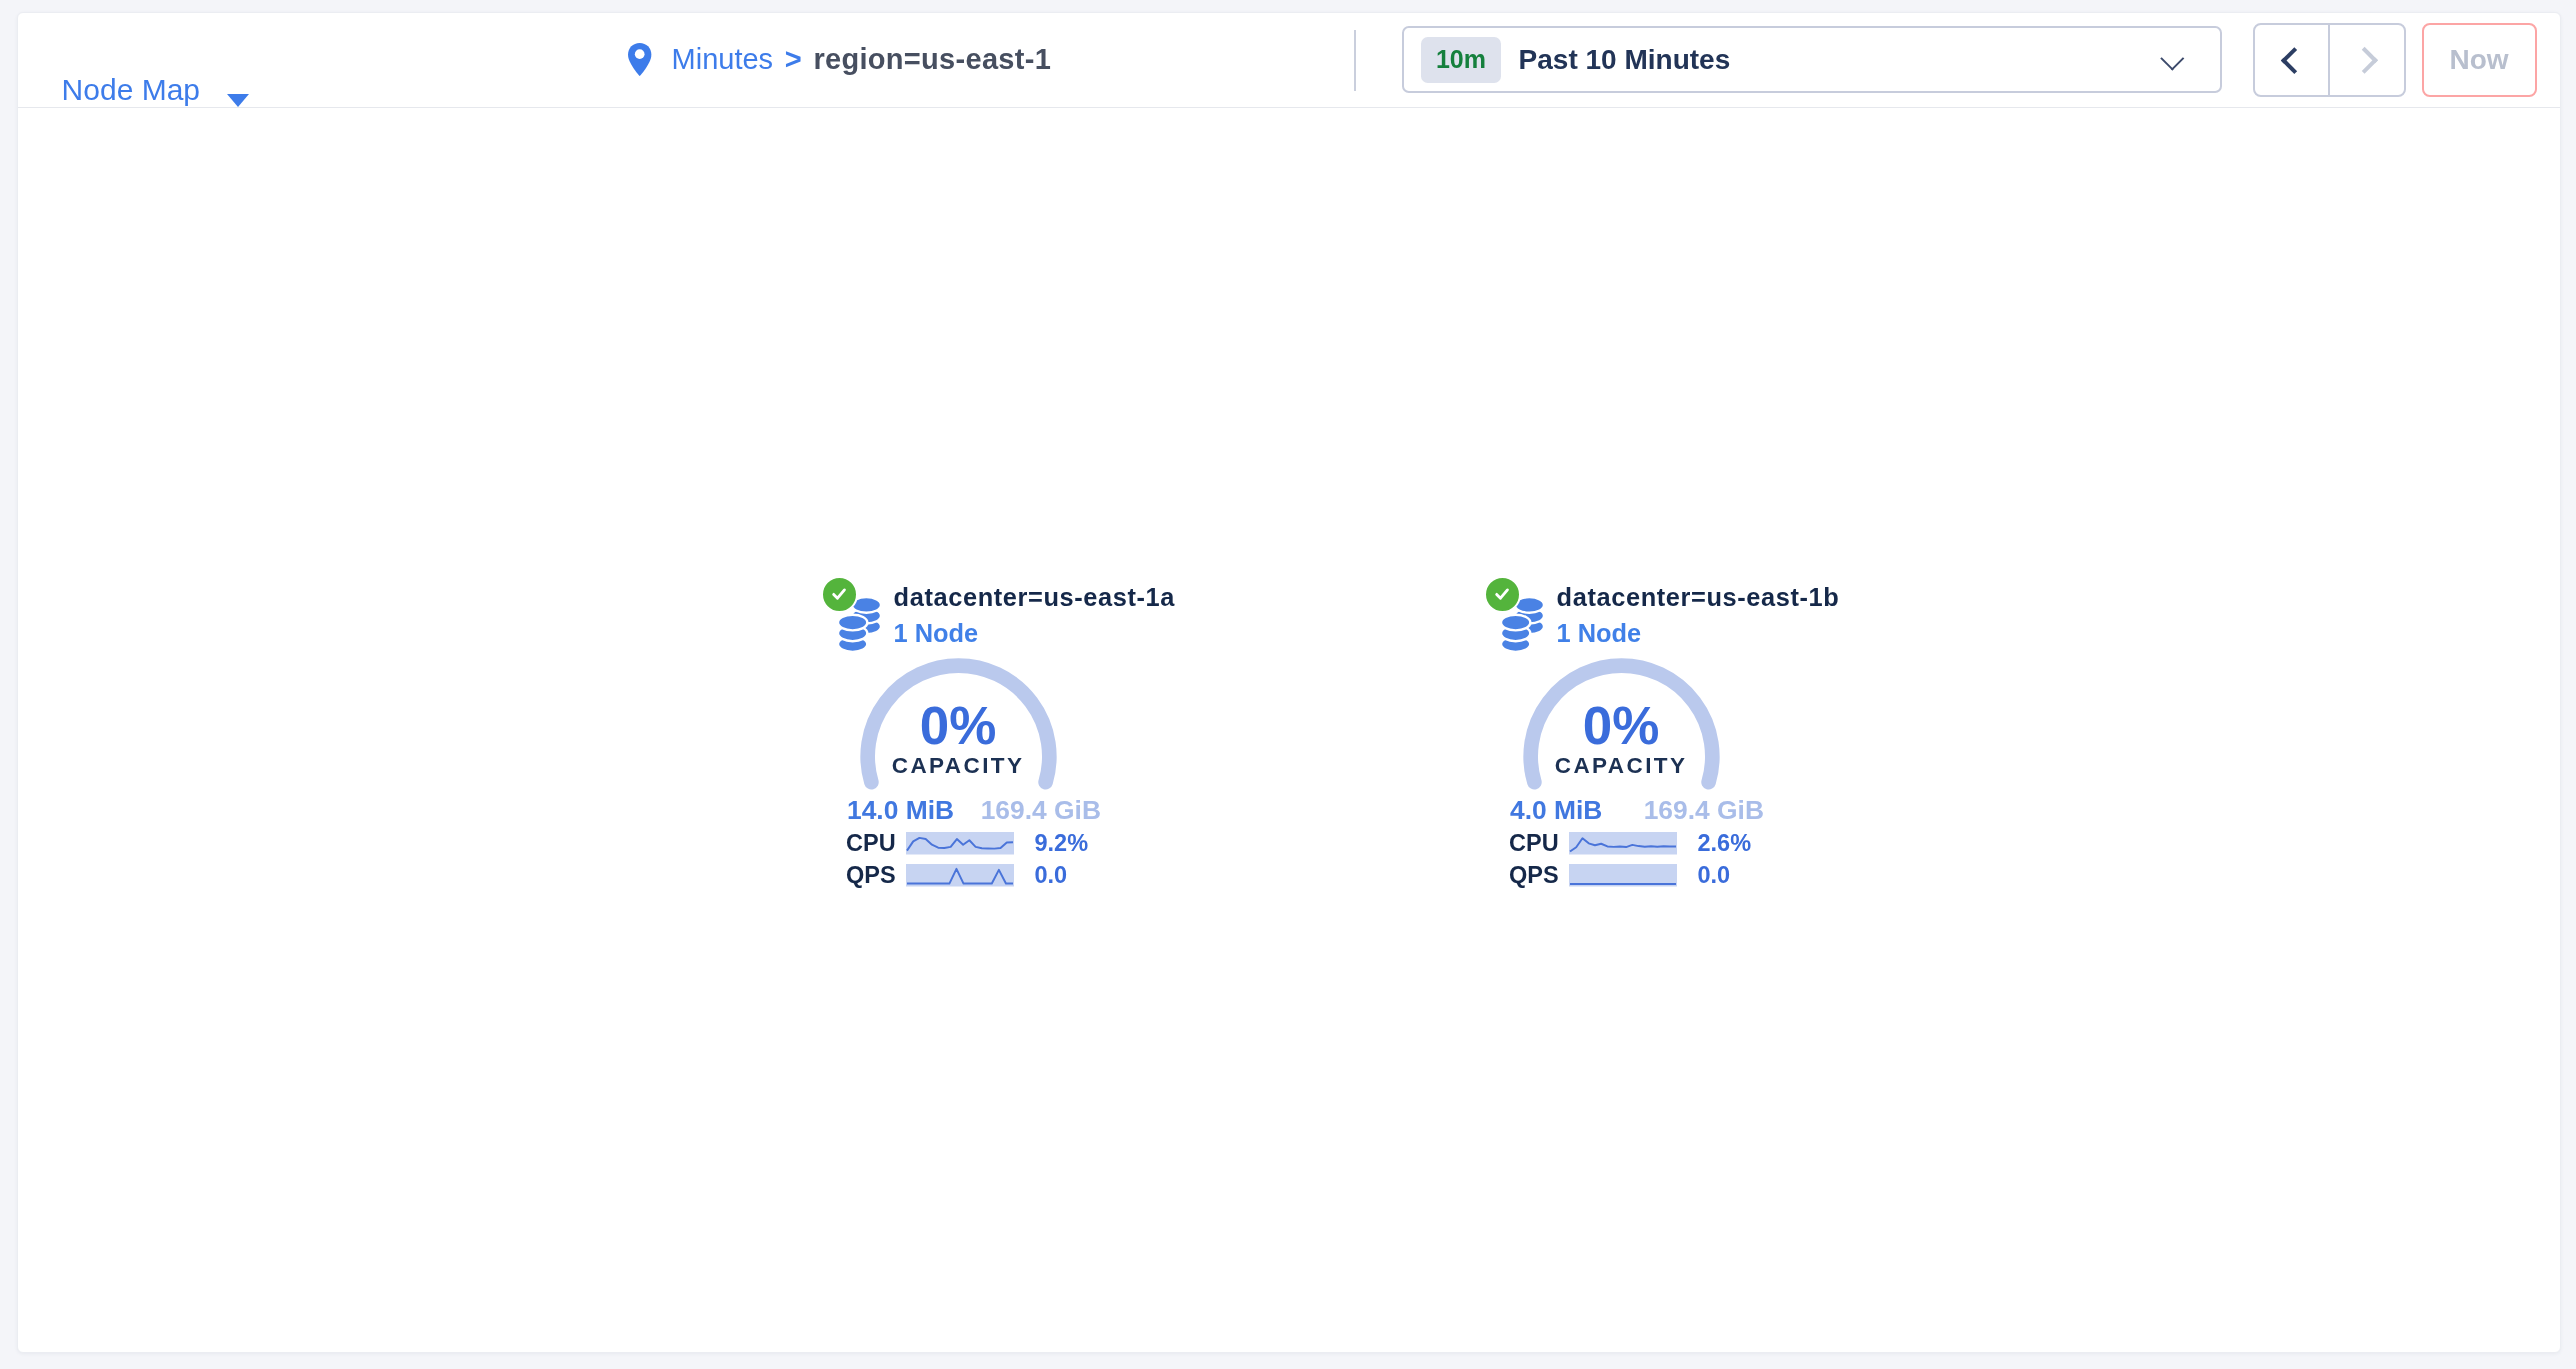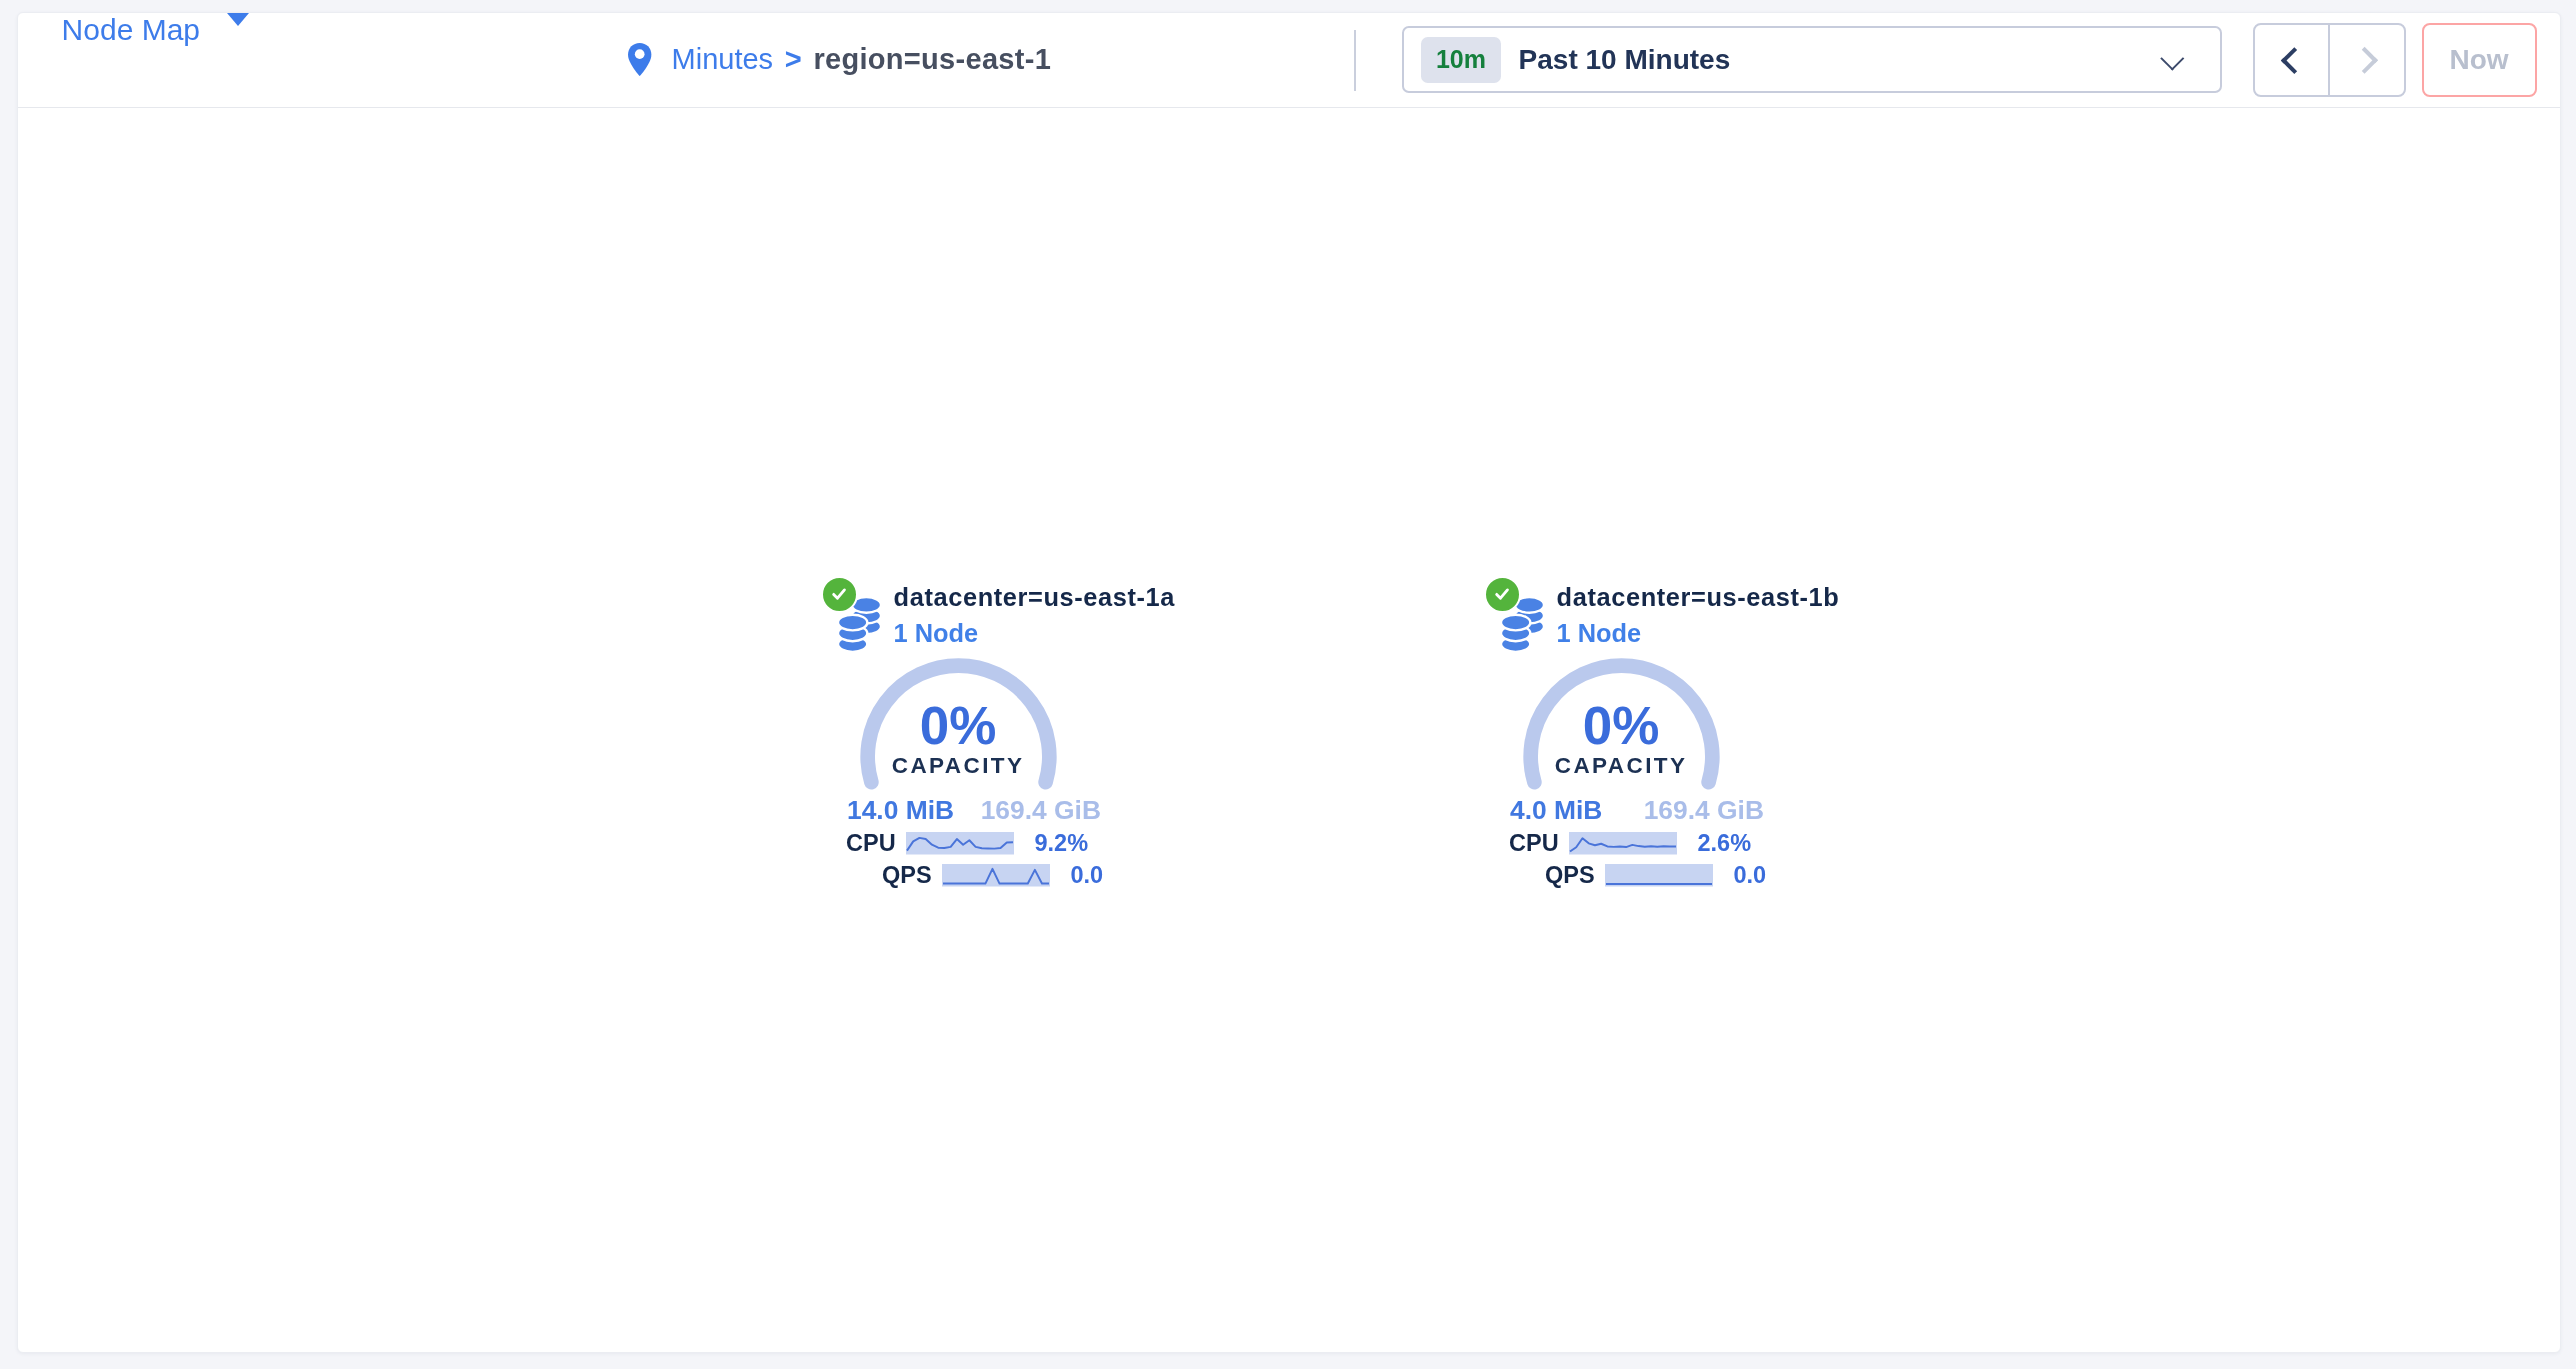--- a/index.html
+++ b/index.html
@@ -21,21 +21,21 @@
     box-shadow: 0 1px 3.9px rgba(40,50,80,0.06);
     box-sizing: border-box;
   }
   
   .header {
     position: absolute; left: 0; top: 0; width: 100%; height: 94px;
     border-bottom: 1px solid #e6e8ed;
   }
   .view-selector {
     position: absolute; left: 44px; top: 0; height: 94px;
-    display: flex; align-items: flex-start; gap: 27px;
+    display: flex; align-items: flex-end; gap: 27px;
     color: #3d7cea; font-size: 30px; cursor: pointer;
   }
   .caret-down {
     width: 0; height: 0;
     border-left: 11.7px solid transparent;
     border-right: 11.7px solid transparent;
     border-top: 13.7px solid #3d7cea;
   }
   .breadcrumb {
     position: absolute; left: 609px; top: 0; height: 94px;
@@ -129,21 +129,21 @@
     display: flex; justify-content: space-between;
     font-size: 26.4px; font-weight: 700;
   }
   .cap-used { color: #4178e0; }
   .cap-total { color: #a9bde9; }
   .metric-row {
     position: absolute; left: 25.4px; width: 284px; height: 23.5px;
     display: flex; align-items: center;
   }
   .metric-row.cpu { top: 256px; }
-  .metric-row.qps { top: 288px; margin-left: 36px; }
+  .metric-row.qps { top: 288px; }
   .metric-label {
     width: 60px; font-size: 23.5px; font-weight: 700; color: #152849;
   }
   .spark { width: 108px; height: 22.5px; display: block; }
   .metric-value {
     margin-left: 20.5px; font-size: 23.5px; font-weight: 700; color: #3a6cdb;
   }
   
   .up-btn {
     position: absolute; left: 52px; top: 1194px; width: 282px; height: 93px;

